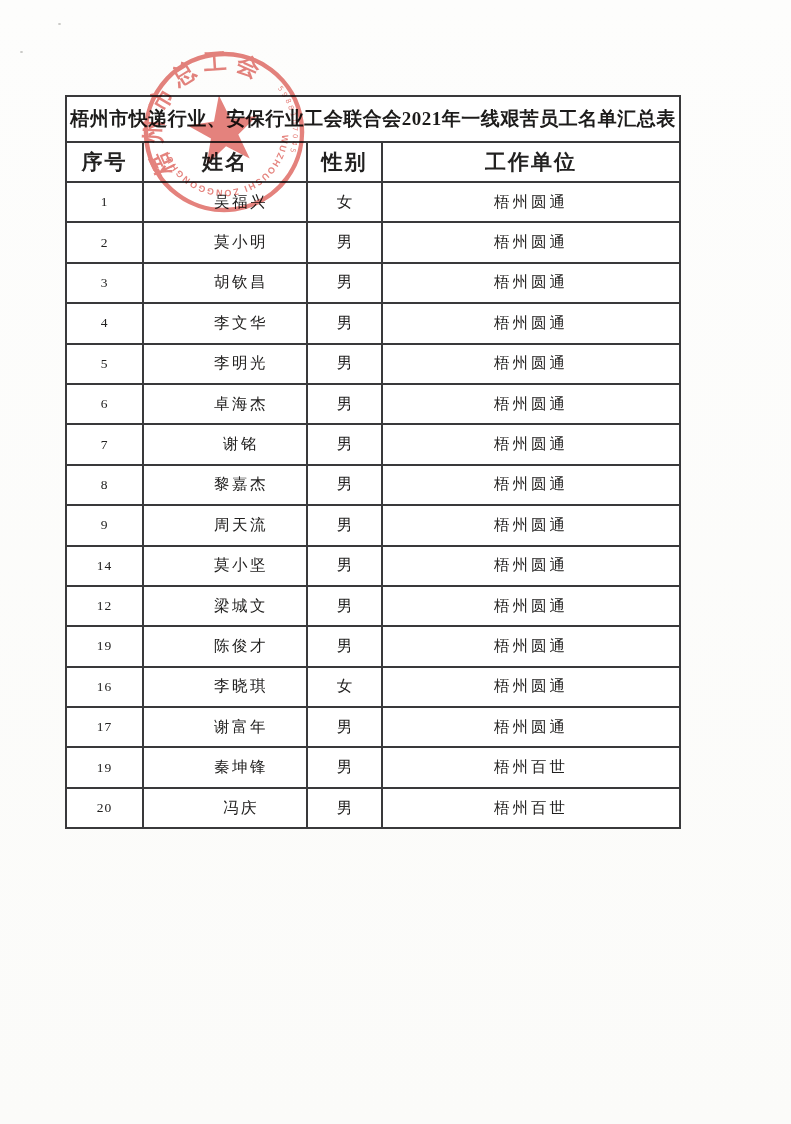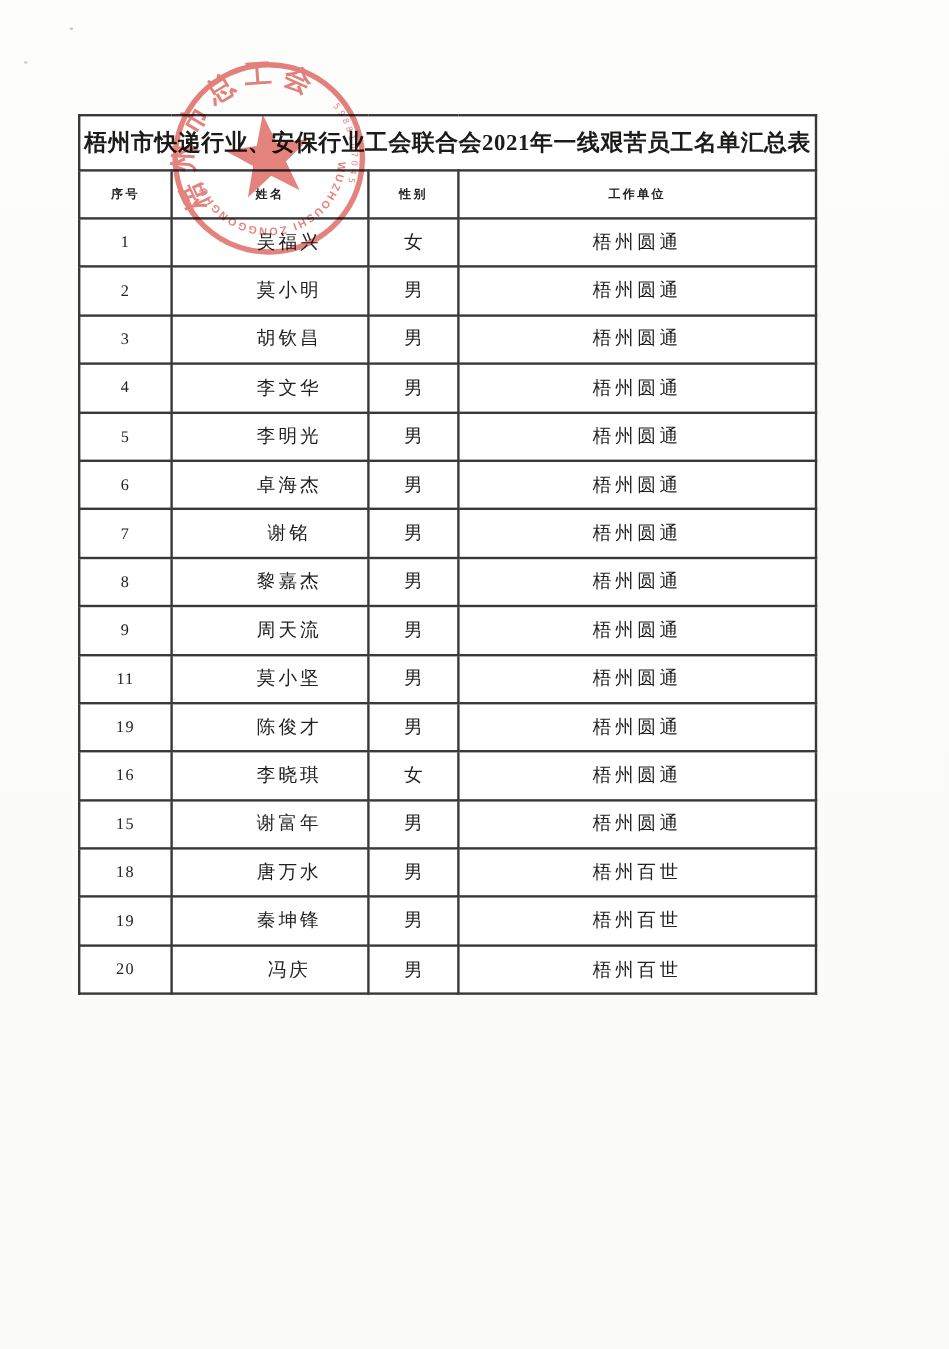--- a/index.html
+++ b/index.html
@@ -38,21 +38,21 @@
   }
   .title-row td {
     height: 44px;
     font-size: 19px;
     font-weight: bold;
     letter-spacing: 0.5px;
     color: #1c1b1a;
   }
   .header-row th {
     height: 38px;
-    font-size: 10px;
+    font-size: 21px;
     font-weight: bold;
     letter-spacing: 2px;
   }
   .data-row { height: 40.4px; }
   .data-row td { font-size: 15.5px; }
   .data-row td.c-no { font-size: 13.5px; letter-spacing: 1px; }
   .data-row td.c-name { letter-spacing: 2.5px; padding-left: 32px; }
   .data-row td.c-gender { letter-spacing: 0; }
   .data-row td.c-unit { letter-spacing: 3px; margin-left: 20px; }
 
@@ -174,56 +174,56 @@
 
     <tr class="data-row">
       <td class="c-no">9</td>
       <td class="c-name">周天流</td>
       <td class="c-gender">男</td>
       <td class="c-unit">梧州圆通</td>
     </tr>
 
 
     <tr class="data-row">
-      <td class="c-no">11</td>
+      <td class="c-no">14</td>
       <td class="c-name">莫小坚</td>
       <td class="c-gender">男</td>
       <td class="c-unit">梧州圆通</td>
     </tr>
 
+    <tr class="data-row">
+      <td class="c-no">12</td>
+      <td class="c-name">梁城文</td>
+      <td class="c-gender">男</td>
+      <td class="c-unit">梧州圆通</td>
+    </tr>
 
 
     <tr class="data-row">
       <td class="c-no">19</td>
       <td class="c-name">陈俊才</td>
       <td class="c-gender">男</td>
       <td class="c-unit">梧州圆通</td>
     </tr>
 
 
     <tr class="data-row">
       <td class="c-no">16</td>
       <td class="c-name">李晓琪</td>
       <td class="c-gender">女</td>
       <td class="c-unit">梧州圆通</td>
     </tr>
 
     <tr class="data-row">
-      <td class="c-no">15</td>
+      <td class="c-no">17</td>
       <td class="c-name">谢富年</td>
       <td class="c-gender">男</td>
       <td class="c-unit">梧州圆通</td>
     </tr>
 
-    <tr class="data-row">
-      <td class="c-no">18</td>
-      <td class="c-name">唐万水</td>
-      <td class="c-gender">男</td>
-      <td class="c-unit">梧州百世</td>
-    </tr>
 
     <tr class="data-row">
       <td class="c-no">19</td>
       <td class="c-name">秦坤锋</td>
       <td class="c-gender">男</td>
       <td class="c-unit">梧州百世</td>
     </tr>
 
     <tr class="data-row">
       <td class="c-no">20</td>

